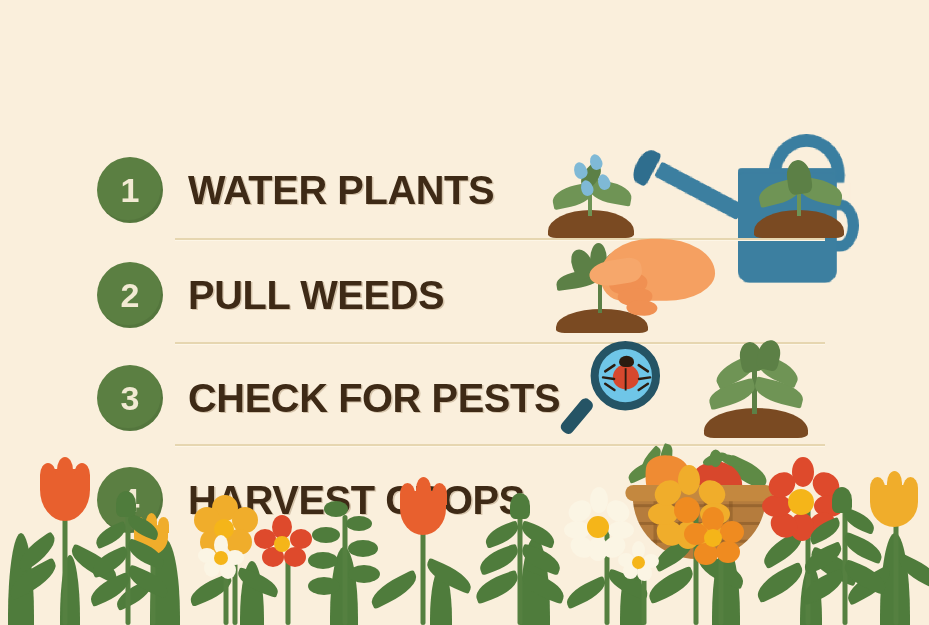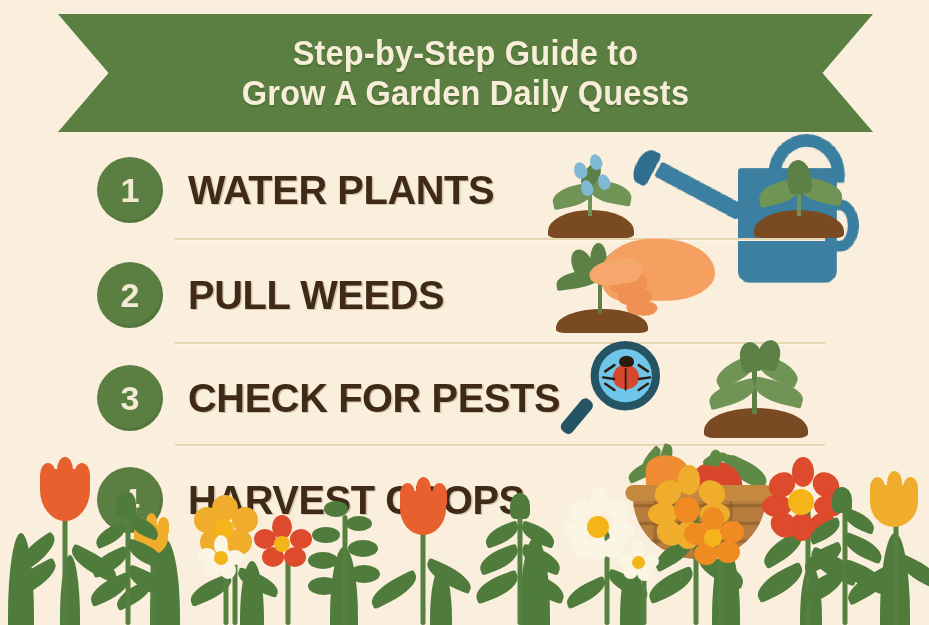--- a/index.html
+++ b/index.html
@@ -258,27 +258,20 @@
     position:absolute; bottom:0;
     background:#4f7c3c;
     border-radius:50% 50% 0 0 / 90% 90% 0 0;
   }
 </style>
 </head>
 <body>
 
 <div id="poster">
 
-  <div id="banner-wrap">
-    <div id="banner-shape"></div>
-    <div id="banner-title">
-      <span>Step-by-Step Guide to</span>
-      <span>Grow A Garden Daily Quests</span>
-    </div>
-  </div>
 
   <div class="step-row" id="step-1">
     <div class="step-num">
       <span>1</span>
     </div>
     <div class="step-label">WATER PLANTS</div>
 
     <div class="art" style="left:548px; top:-18px; width:300px; height:125px;">
 
       <div class="soil" style="left:0px; top:88px; width:86px; height:28px;"></div>

